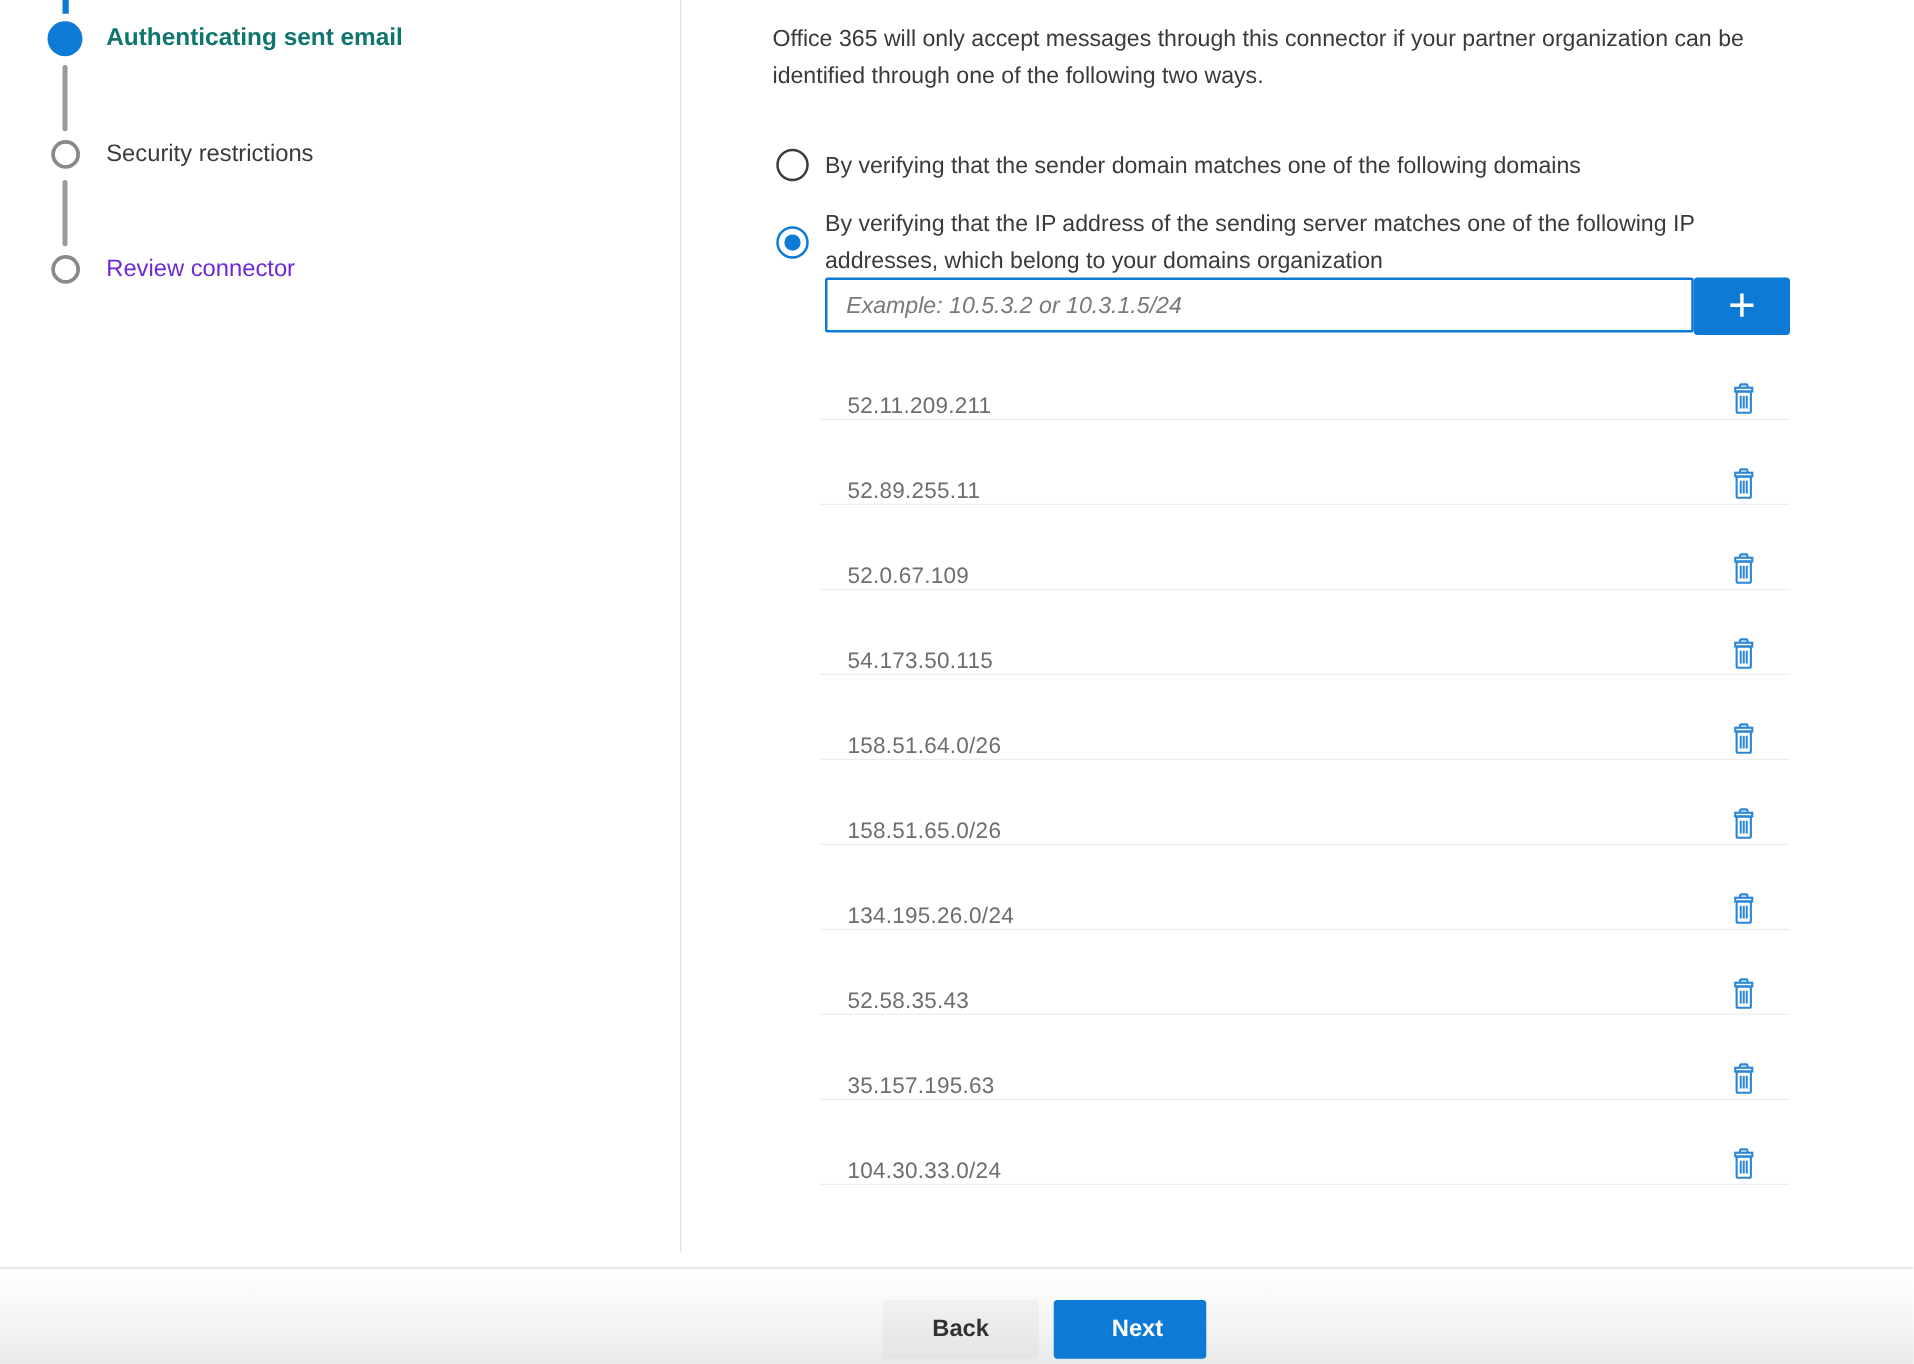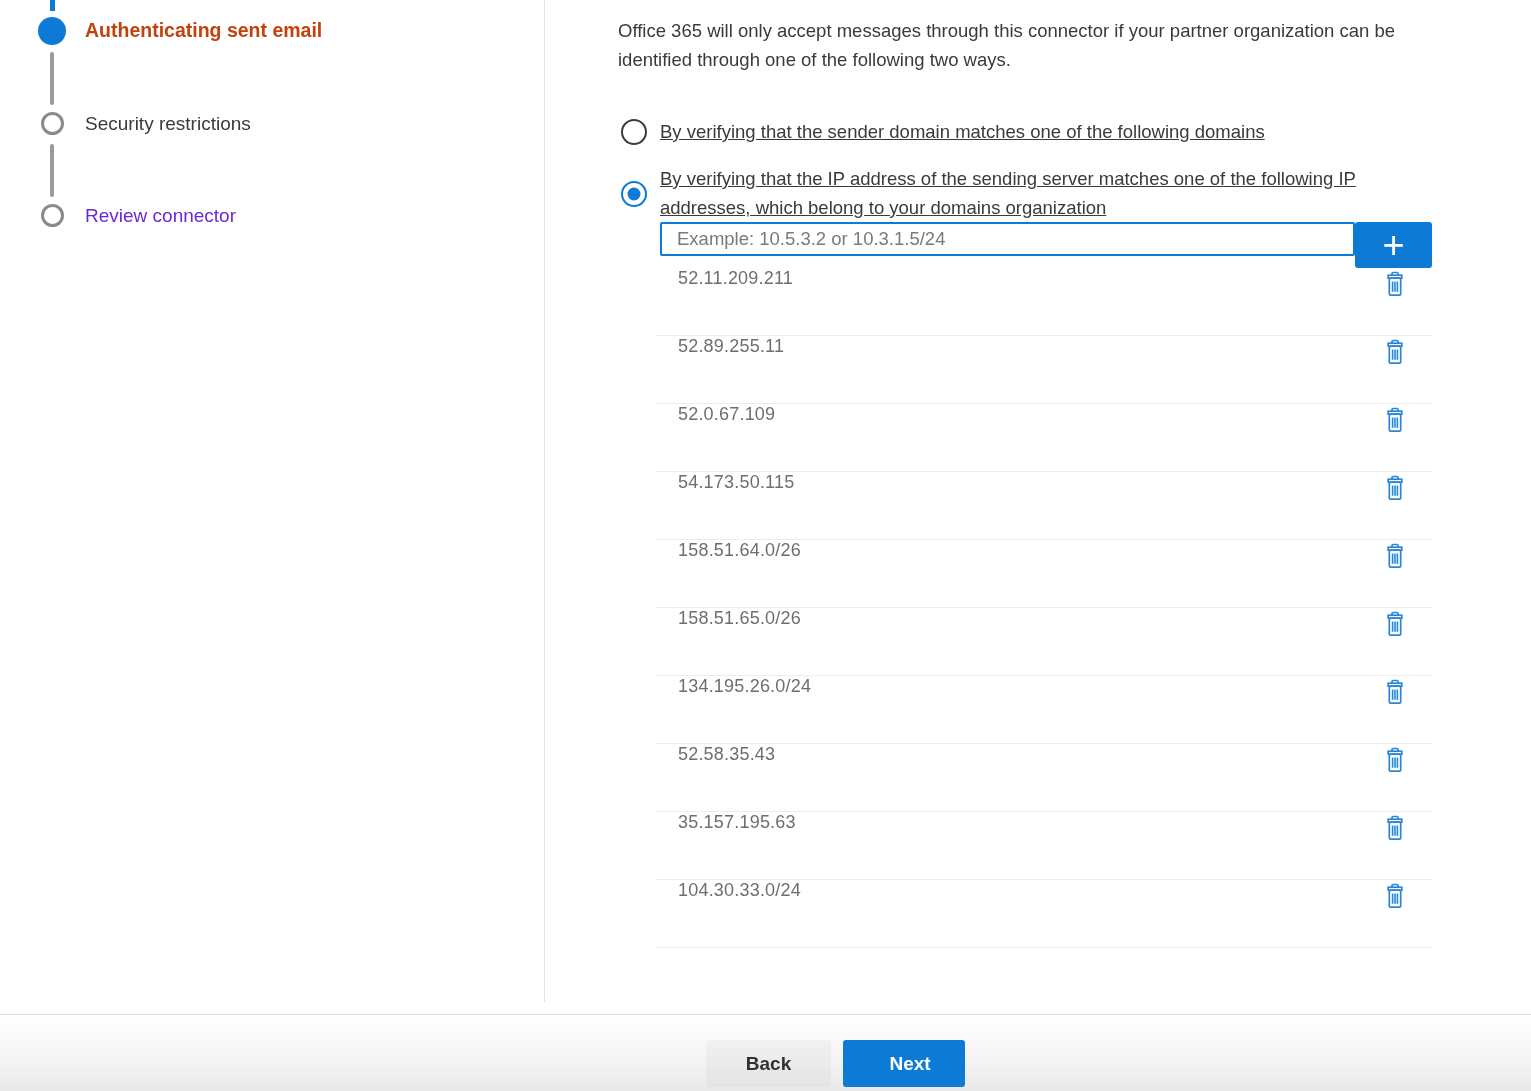--- a/index.html
+++ b/index.html
@@ -32,21 +32,21 @@
   .rail-seg.s1 { top:52px;  height:53px; }
   .rail-seg.s2 { top:144px; height:53px; }
   .step-dot-empty {
     position:absolute; left:41px;
     width:23px; height:23px; border-radius:50%;
     border:3px solid #8c8a88; background:#fff;
   }
   .step-dot-empty.d2 { top:112px; }
   .step-dot-empty.d3 { top:204px; }
   .step-label { position:absolute; left:85px; font-size:19px; white-space:nowrap; }
-  .step-label.l1 { top:19px;  font-weight:700; color:#c2410c; font-size:19.5px; }
+  .step-label.l1 { top:19px;  font-weight:700; color:#0f766e; font-size:19.5px; }
   .step-label.l2 { top:113px; color:#3b3a39; }
   .step-label.l3 { top:205px; color:#6d28d9; }
 
   
   .intro {
     position:absolute; left:618px; top:17px; width:910px;
     font-size:18.5px; line-height:28.5px; color:#3b3a39;
   }
   .option { position:absolute; left:621px; display:flex; }
   .option.o1 { top:117px; align-items:center; }
@@ -55,42 +55,42 @@
     flex:none; width:26px; height:26px; border-radius:50%;
     border:2.5px solid #3d3c3b; background:#fff;
     position:relative; cursor:pointer;
   }
   .option.o2 .radio { border-color:#0d7ad6; margin-top:1px; }
   .radio.checked::after {
     content:""; position:absolute; left:50%; top:50%;
     width:13px; height:13px; border-radius:50%;
     background:#0d7ad6; transform:translate(-50%,-50%);
   }
-  .option-label { margin-left:13px; font-size:18.5px; line-height:29px; color:#3b3a39; cursor:pointer;text-decoration:underline; }
+  .option-label { margin-left:13px; font-size:18.5px; line-height:29px; color:#3b3a39; cursor:pointer; }
 
   .ip-input {
     position:absolute; left:660px; top:222px;
-    width:695px; height:34px;
+    width:695px; height:44px;
     border:2px solid #0d7ad6; border-radius:2px;
     padding:0 15px; font-size:18.5px; color:#3b3a39;
-    font-family:"Liberation Sans", sans-serif; outline:none;
+    font-family:"Liberation Sans", sans-serif; outline:none;font-style:italic;
   }
   .ip-input::placeholder { color:#7a7977; opacity:1; }
   .add-btn {
     position:absolute; left:1355px; top:222px;
     width:77px; height:46px;
     background:#0d7ad6; border:none; border-radius:3px;
     color:#ffffff; font-size:38px; font-weight:100; line-height:40px;
     font-family:"Liberation Sans", sans-serif; cursor:pointer;
   }
 
   
   .ip-list { position:absolute; left:656px; top:268px; width:776px; }
   .ip-row {
-    height:68px; display:flex; align-items:flex-start;
+    height:68px; display:flex; align-items:flex-end;
     justify-content:space-between; padding:0 22px;
     border-bottom:1px solid #ededed;
   }
   .ip-text { font-size:18px; color:#6f6e6c; letter-spacing:.2px; }
   .trash-btn {
     width:30px; height:32px; border:none; background:none;
     cursor:pointer; display:flex; align-items:center; justify-content:center;
   }
 
   

